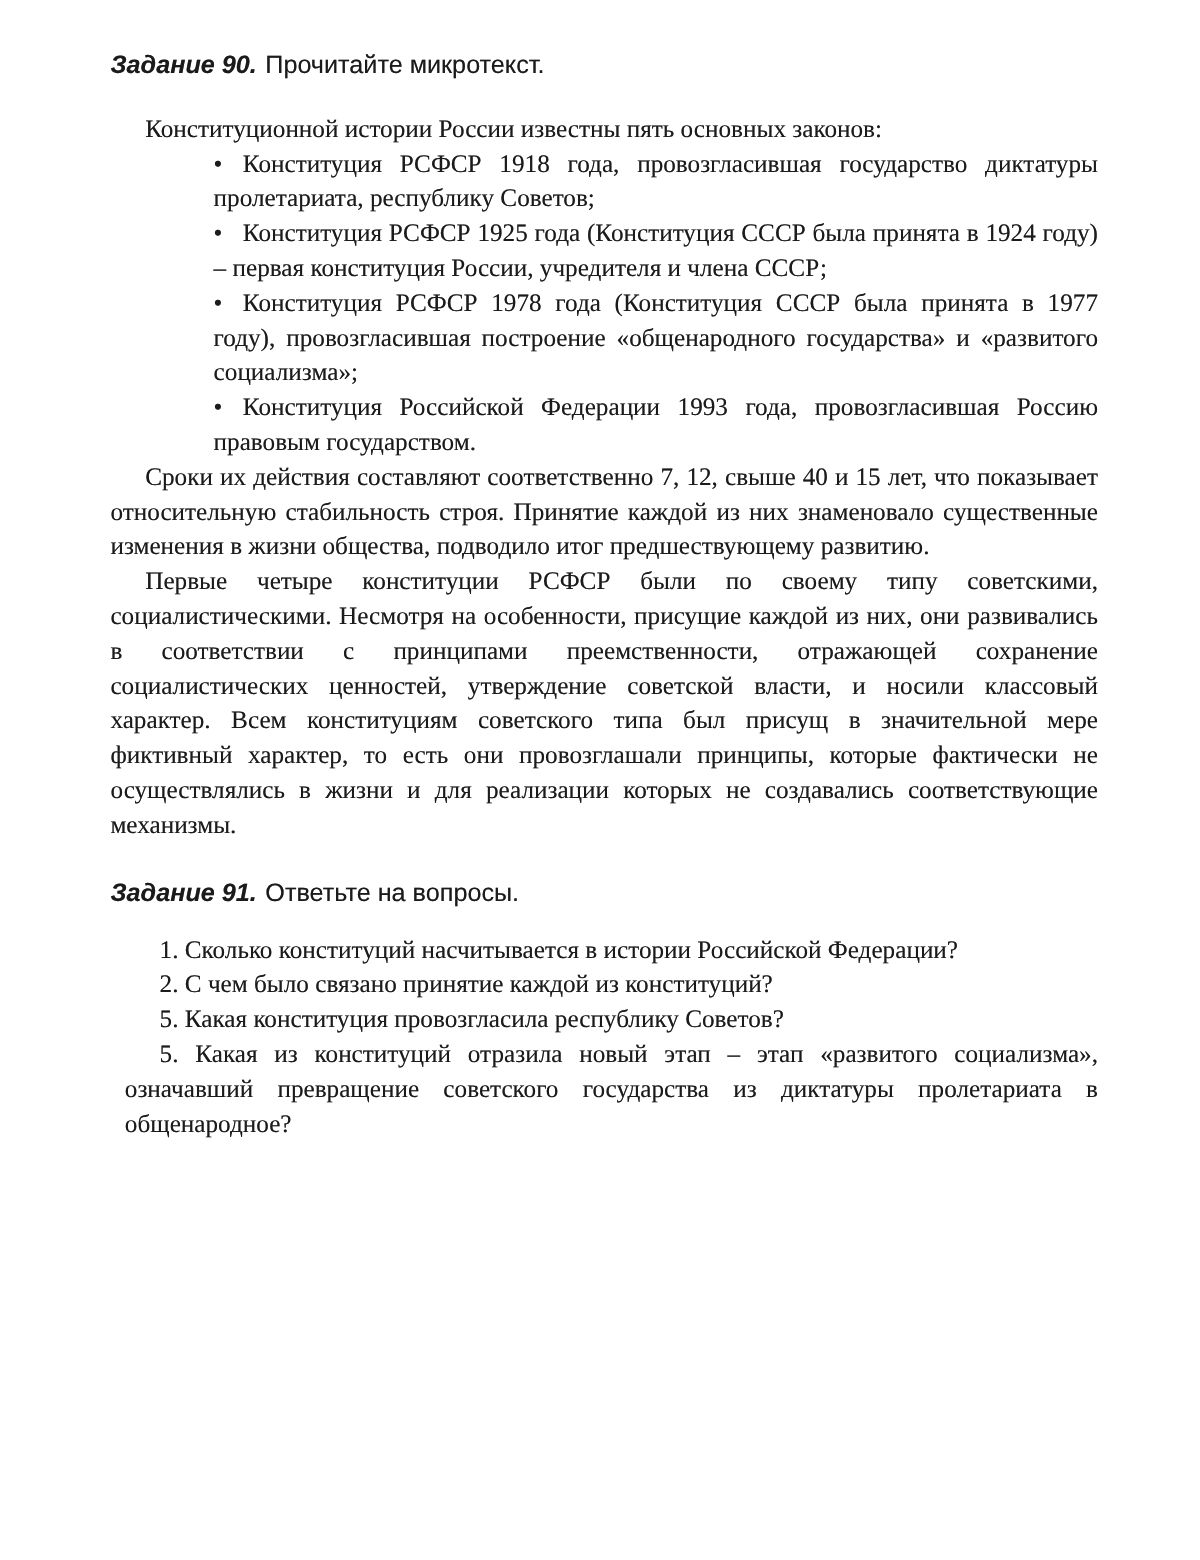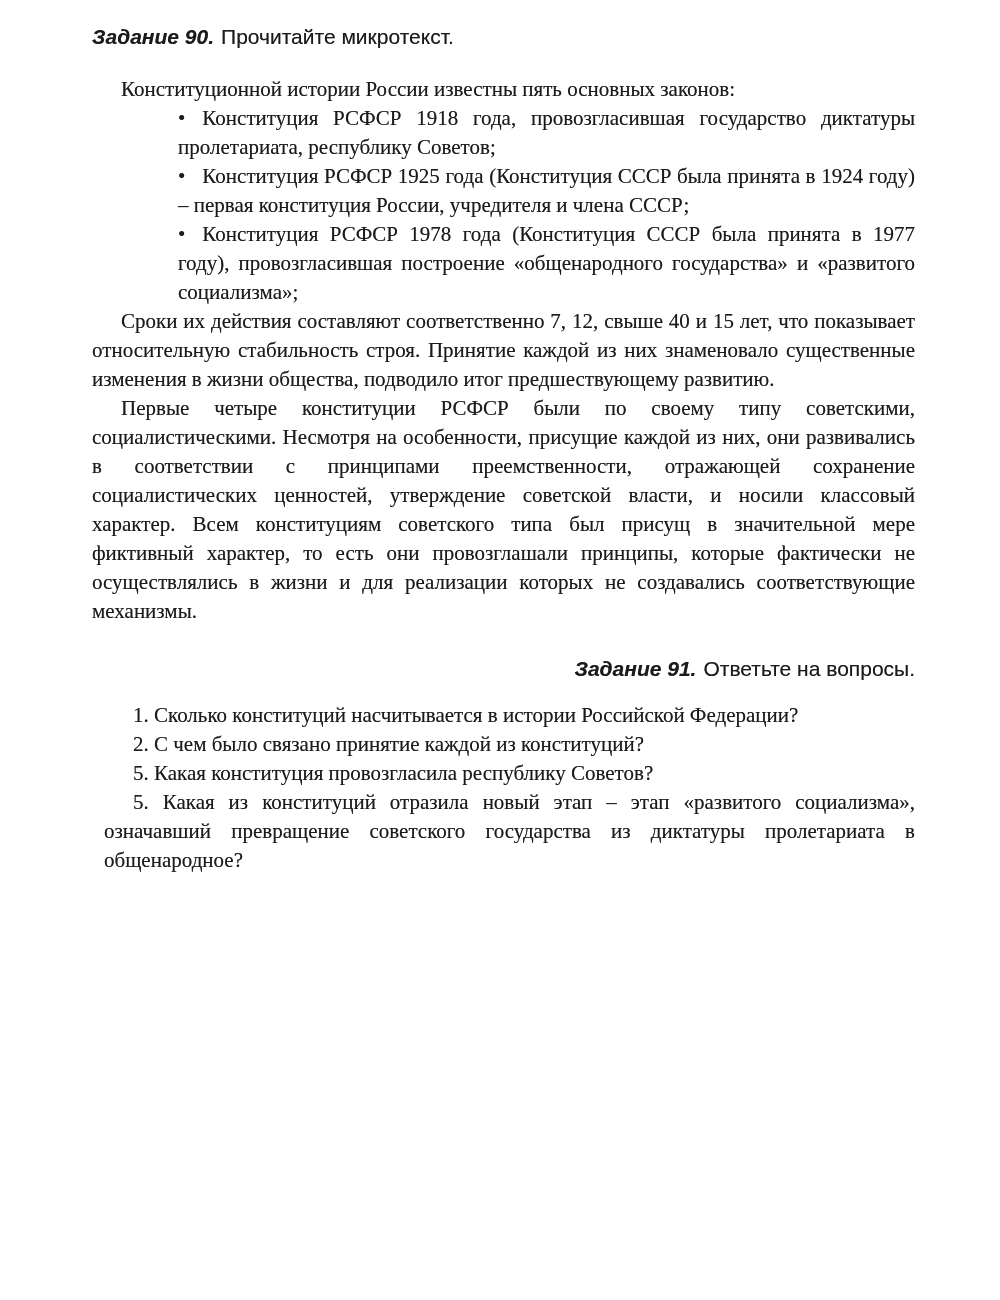--- a/index.html
+++ b/index.html
@@ -15,37 +15,36 @@
     color: #1b1b1b;
     font-family: "Liberation Serif", serif;
     font-size: 21px;
     line-height: 29px;
     overflow: hidden;
     text-shadow: 0 0 0.5px rgba(25,25,25,0.55);
   }
   .content {
     position: absolute;
     left: 92px;
-    top: 22px;
+    top: 40px;
     width: 823px;
   }
   .task-header {
     font-family: "Liberation Sans", sans-serif;
     font-size: 21px;
     line-height: 29px;
     white-space: nowrap;
   }
   .task-label {
     font-weight: bold;
     font-style: italic;
     padding-right: 7px;
   }
   .task-header--second {
     margin-top: 28px;
-    text-align: right;
   }
   .para {
     margin: 0;
     text-align: justify;
     text-indent: 29px;
   }
   .intro {
     margin-top: 24px;
   }
   .bullet-para {
@@ -75,20 +74,21 @@
 
     <div class="bullet-list">
 
         <p class="bullet-para"><span class="dot">•</span><span>Конституция РСФСР 1918 года, провозгласившая государство диктатуры пролетариата, республику Советов;</span></p>
 
         <p class="bullet-para"><span class="dot">•</span><span>Конституция РСФСР 1925 года (Конституция СССР была принята в 1924 году) – первая конституция России, учредителя и члена СССР;</span></p>
 
 
         <p class="bullet-para"><span class="dot">•</span><span>Конституция РСФСР 1978 года (Конституция СССР была принята в 1977 году), провозгласившая построение «общенародного государства» и «развитого социализма»;</span></p>
 
+        <p class="bullet-para"><span class="dot">•</span><span>Конституция Российской Федерации 1993 года, провозгласившая Россию правовым государством.</span></p>
       </div>
 
     <div class="body-paragraphs">
 
         <p class="para">Сроки их действия составляют соответственно 7, 12, свыше 40 и 15 лет, что показывает относительную стабильность строя. Принятие каждой из них знаменовало существенные изменения в жизни общества, подводило итог предшествующему развитию.</p>
 
         <p class="para">Первые четыре конституции РСФСР были по своему типу советскими, социалистическими. Несмотря на особенности, присущие каждой из них, они развивались в соответствии с принципами преемственности, отражающей сохранение социалистических ценностей, утверждение советской власти, и носили классовый характер. Всем конституциям советского типа был присущ в значительной мере фиктивный характер, то есть они провозглашали принципы, которые фактически не осуществлялись в жизни и для реализации которых не создавались соответствующие механизмы.</p>
       </div>
 
     <div class="task-header task-header--second">

